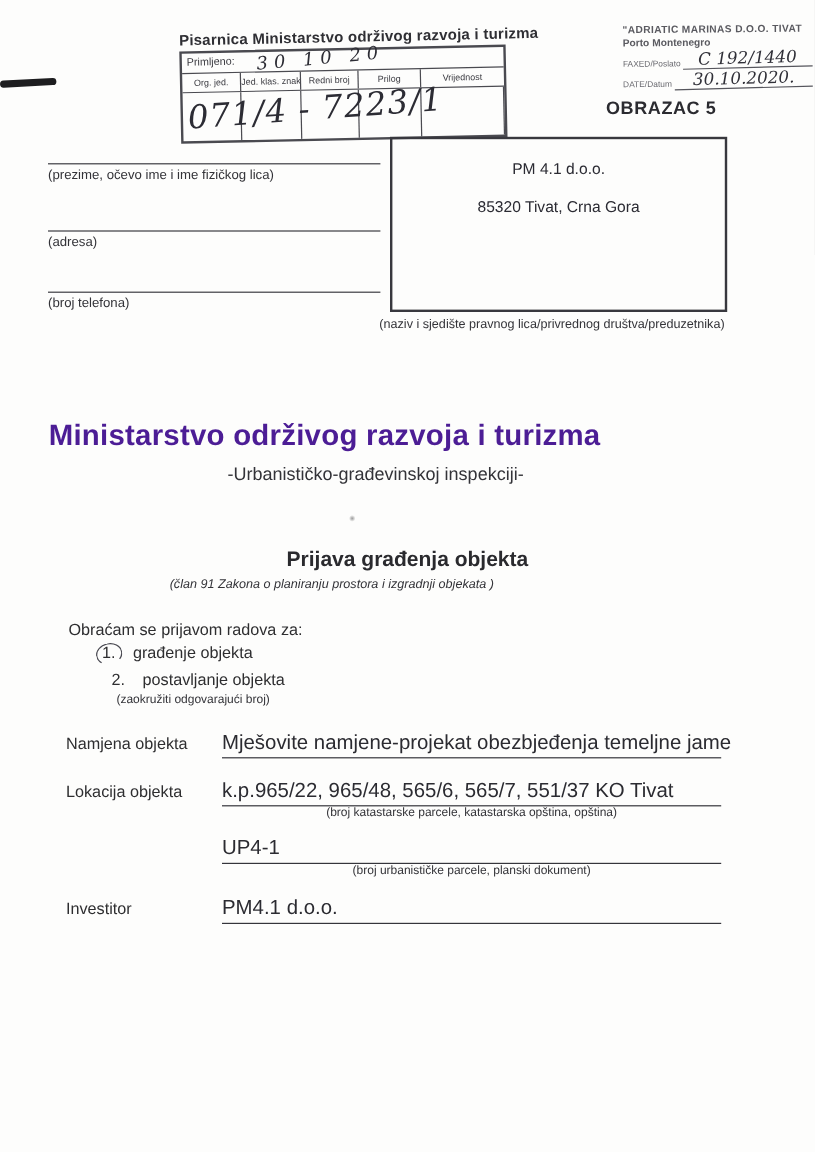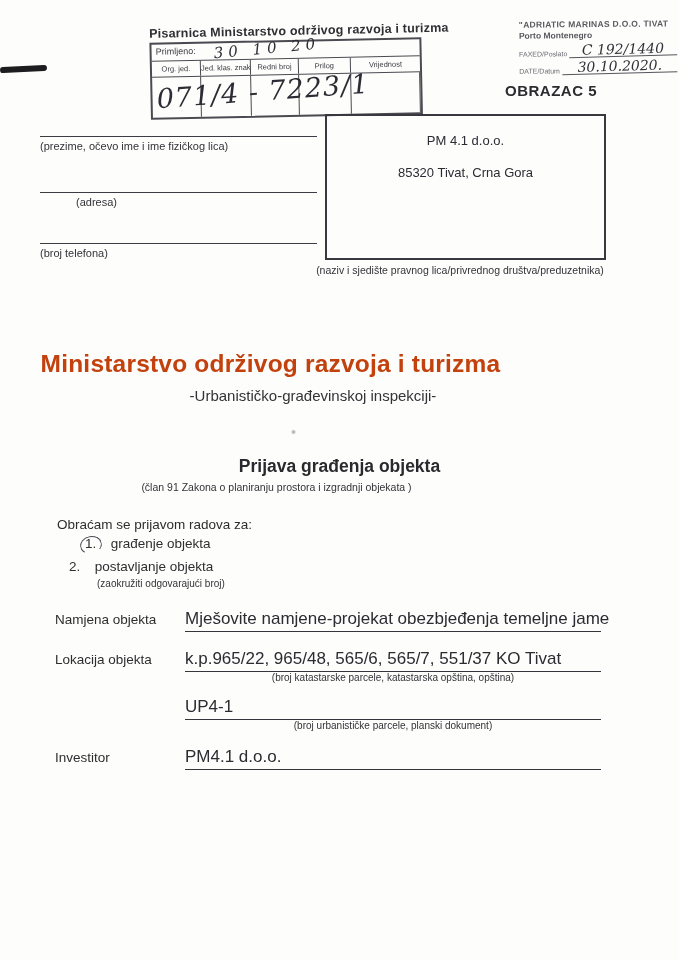--- a/index.html
+++ b/index.html
@@ -85,34 +85,34 @@
     font-size:13px;color:#2b2b33;
   }
   .recipient div{margin-top:17px;}
   .recipient-caption{
     position:absolute;left:300px;top:264px;width:320px;text-align:center;
     font-size:10.5px;white-space:nowrap;color:#333338;
   }
   
   .ministry{
     position:absolute;left:0;top:350px;width:541px;text-align:center;
-    font-size:24.5px;font-weight:bold;letter-spacing:.2px;color:#c2410c;
+    font-size:24.5px;font-weight:bold;letter-spacing:.2px;color:#4c1d95;
   }
   .inspection{
     position:absolute;left:0;top:387px;width:626px;text-align:center;
     font-size:15px;color:#333338;
   }
   
   .form-title{
     position:absolute;left:0;top:456px;width:679px;text-align:center;
     font-size:17.5px;font-weight:bold;color:#2a2a2e;
   }
   .form-legal{
     position:absolute;left:0;top:481px;width:553px;text-align:center;
-    font-size:10.5px;color:#333338;
+    font-size:10.5px;color:#333338;font-style:italic;
   }
   
   .intro{position:absolute;left:57px;top:517px;font-size:13.5px;}
   .opt{position:absolute;font-size:13.5px;white-space:nowrap;}
   .opt-num{display:inline-block;width:22px;}
   .circle1{
     position:absolute;left:80px;top:536px;width:20px;height:16px;
     border:1.6px solid #4a4a52;border-radius:50%;
     transform:rotate(-12deg);
     border-bottom-color:transparent;
@@ -174,21 +174,21 @@
       <span class="fax-lbl">DATE/Datum</span>
       <span class="fax-val hand">30.10.2020.</span>
     </div>
   </div>
 
   <div class="obrazac">OBRAZAC 5</div>
 
   <div class="blankline" style="left:40px;top:136px;width:277px;"></div>
   <div class="caption" style="left:40px;top:140px;">(prezime, očevo ime i ime fizičkog lica)</div>
   <div class="blankline" style="left:40px;top:192px;width:277px;"></div>
-  <div class="caption" style="left:40px;top:196px;margin-left:36px;">(adresa)</div>
+  <div class="caption" style="left:40px;top:196px;">(adresa)</div>
   <div class="blankline" style="left:40px;top:243px;width:277px;"></div>
   <div class="caption" style="left:40px;top:247px;">(broj telefona)</div>
 
   <div class="recipient">
     <div>PM 4.1 d.o.o.</div>
     <div>85320 Tivat, Crna Gora</div>
   </div>
   <div class="recipient-caption">(naziv i sjedište pravnog lica/privrednog društva/preduzetnika)</div>
 
   <div class="ministry">Ministarstvo održivog razvoja i turizma</div>
@@ -196,21 +196,21 @@
 
   <div class="form-title">Prijava građenja objekta</div>
   <div class="form-legal">(član 91 Zakona o planiranju prostora i izgradnji objekata )</div>
 
   <div class="intro">Obraćam se prijavom radova za:</div>
   <div class="opt" style="left:85px;top:536px;">
     <span class="opt-num">1.</span>
     <span>građenje objekta</span>
   </div>
   <div class="circle1"></div>
-  <div class="opt" style="left:69px;top:559px;">
+  <div class="opt" style="left:93px;top:559px;">
     <span class="opt-num">2.</span>
     <span>postavljanje objekta</span>
   </div>
   <div class="circle-note">(zaokružiti odgovarajući broj)</div>
 
   <div class="flabel" style="top:612px;">Namjena objekta</div>
   <div class="fvalue" style="top:609px;">Mješovite namjene-projekat obezbjeđenja temeljne jame</div>
 
   <div class="flabel" style="top:652px;">Lokacija objekta</div>
   <div class="fvalue" style="top:649px;">k.p.965/22, 965/48, 565/6, 565/7, 551/37 KO Tivat</div>

